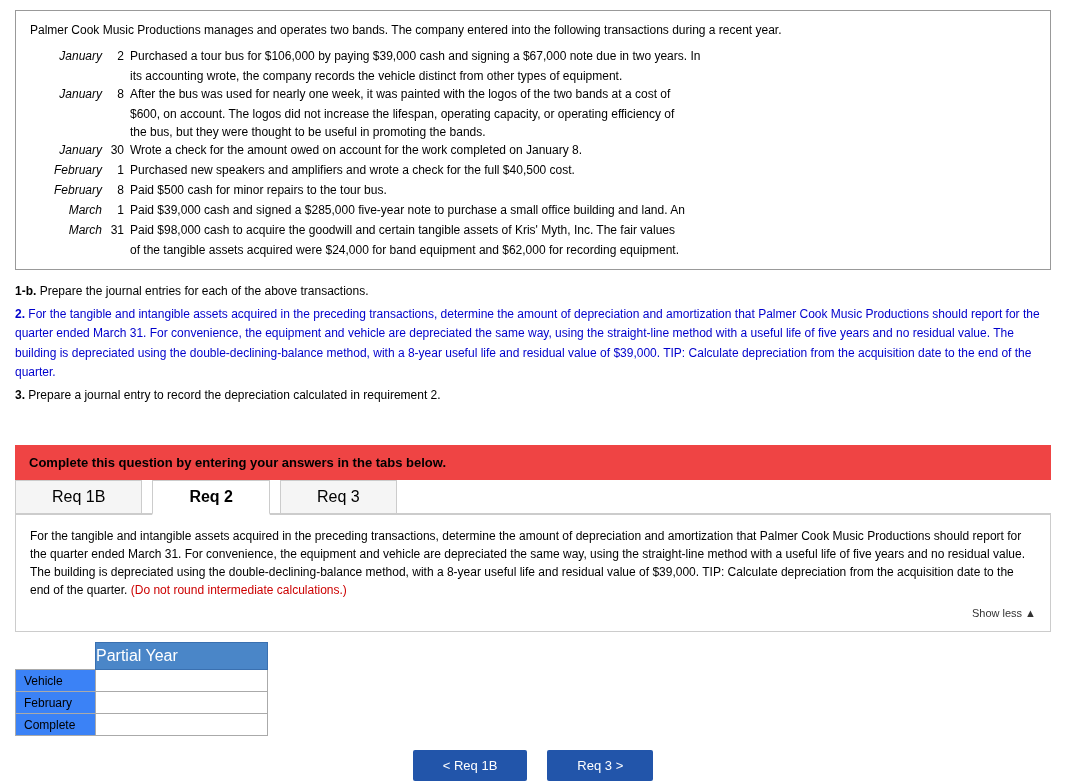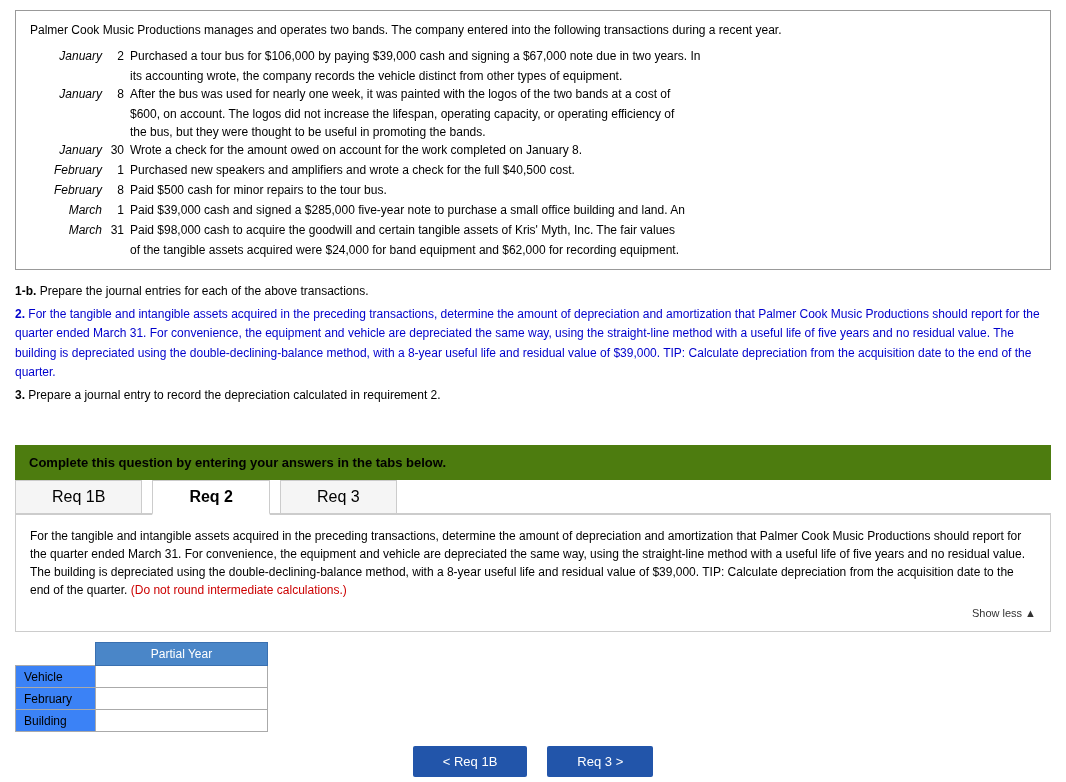--- a/index.html
+++ b/index.html
@@ -73,21 +73,21 @@
     .red-text {
       color: #cc0000;
     }
 
     .blue-text {
       color: #0000cc;
     }
 
     
     .complete-bar {
-      background: #4d7c0f;
+      background: #ef4444;
       padding: 10px 14px;
       font-weight: bold;
       font-size: 13px;
       margin-bottom: 0;
       margin-top: 40px;
     }
 
     
     .tabs-row {
       display: flex;
@@ -144,24 +144,24 @@
     }
 
     .data-table {
       border-collapse: collapse;
       min-width: 200px;
     }
 
     .data-table th {
       background: #4a86c8;
       color: #fff;
-      padding: 4px 24px;
-      text-align: center;
+      padding: 4px 0;
+      text-align: left;
       font-weight: normal;
-      font-size: 12px;
+      font-size: 16px;
       border: 1px solid #3a70b0;
     }
 
     .data-table td {
       border: 1px solid #aaa;
       padding: 3px 8px;
       font-size: 12px;
       height: 22px;
     }
 
@@ -334,21 +334,21 @@
             <input type="text" value="" style="">
           </td>
         </tr>
         <tr>
           <td class="row-label">February</td>
           <td class="input-cell">
             <input type="text" value="" style="">
           </td>
         </tr>
         <tr>
-          <td class="row-label">Building</td>
+          <td class="row-label">Complete</td>
           <td class="input-cell">
             <input type="text" value="" style="">
           </td>
         </tr>
       </tbody>
     </table>
   </div>
 
   <div class="nav-buttons">
     <button class="nav-btn">&lt; Req 1B</button>

